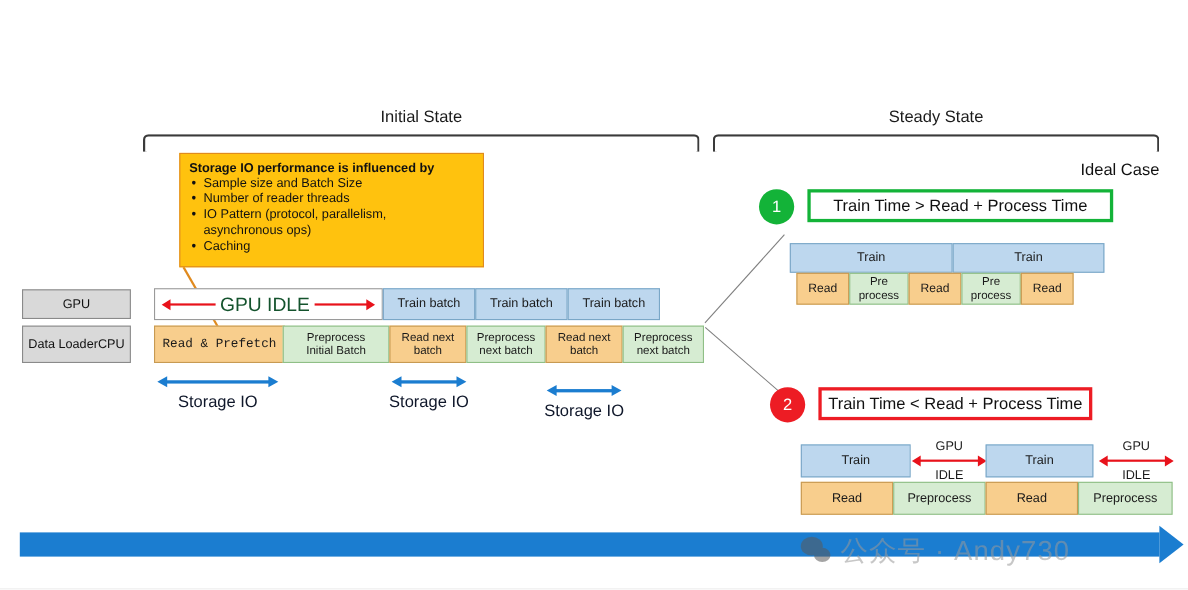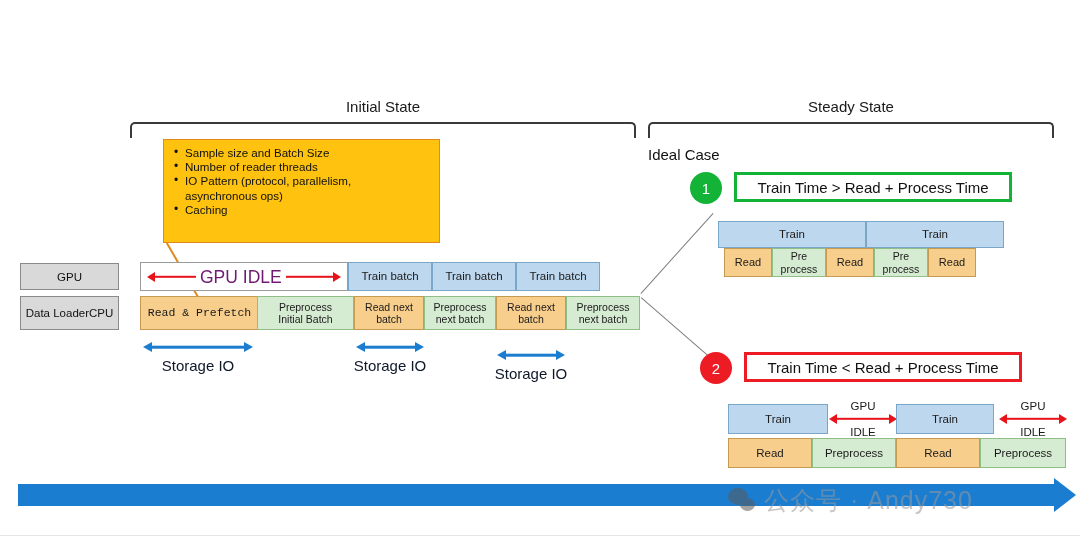--- a/index.html
+++ b/index.html
@@ -80,21 +80,21 @@
   .dbl-arrow .shaft { position: absolute; top: 50%; height: 2.4px; transform: translateY(-50%); }
   .dbl-arrow .head { position: absolute; top: 50%; width: 0; height: 0; transform: translateY(-50%); }
   .red .shaft { background: #E8121B; }
   .red .head.l { border-top: 5px solid transparent; border-bottom: 5px solid transparent; border-right: 8px solid #E8121B; left: 0; }
   .red .head.r { border-top: 5px solid transparent; border-bottom: 5px solid transparent; border-left: 8px solid #E8121B; right: 0; }
   .blu .shaft { background: #1B7DD0; height: 2.6px; }
   .blu .head.l { border-top: 5.5px solid transparent; border-bottom: 5.5px solid transparent; border-right: 9px solid #1B7DD0; left: 0; }
   .blu .head.r { border-top: 5.5px solid transparent; border-bottom: 5.5px solid transparent; border-left: 9px solid #1B7DD0; right: 0; }
 
   .idle-text {
-    position: absolute; font-size: 17.5px; color: #701a75; white-space: nowrap;
+    position: absolute; font-size: 17.5px; color: #14532d; white-space: nowrap;
     background: #fff; padding: 0 4px;
   }
 
   .io-label {
     position: absolute; font-size: 15px; color: #0f172a; text-align: center;
     white-space: nowrap;
   }
 
   
   .circle {
@@ -108,21 +108,21 @@
   
   .banner {
     position: absolute; background: #fff;
     display: flex; align-items: center; justify-content: center;
     font-size: 15px; color: #111; white-space: nowrap;
   }
   .banner.g { border: 3px solid #13B338; }
   .banner.r { border: 3px solid #ED1C24; }
 
   .case-title {
-    position: absolute; font-size: 15px; color: #111; text-align: left; white-space: nowrap;
+    position: absolute; font-size: 15px; color: #111; text-align: right; white-space: nowrap;
   }
 
   
   .conn { position: absolute; background: #7f7f7f; height: 1.4px; transform-origin: 0 50%; }
   .conn-or { position: absolute; background: #E08A1E; height: 1.5px; transform-origin: 0 50%; }
 
   
   .time-bar { position: absolute; background: #1B7DD0; }
   .time-head {
     position: absolute; width: 0; height: 0;
@@ -156,20 +156,21 @@
 
   <div class="sec-label" style="left:130px; top:98px; width:506px;">Initial State</div>
   <div class="bracket" style="left:130px; top:122px; width:506px; height:16px;"></div>
 
   <div class="sec-label" style="left:648px; top:98px; width:406px;">Steady State</div>
   <div class="bracket" style="left:648px; top:122px; width:406px; height:16px;"></div>
 
   <div class="conn-or" style="left:167px; top:242px; width:78px; transform:rotate(60deg);"></div>
 
   <div class="callout" style="left:163px; top:139px; width:277px; height:104px;">
+    <div class="c-head">Storage IO performance is influenced by</div>
     <ul>
       <li>Sample size and Batch Size</li>
       <li>Number of reader threads</li>
       <li>IO Pattern (protocol, parallelism,</li>
       <li class="cont">asynchronous ops)</li>
       <li>Caching</li>
     </ul>
   </div>
 
   <div class="side-label" style="left:20px; top:263px; width:99px; height:27px;">
@@ -276,21 +277,21 @@
     <span>Pre</span>
     <span>process</span>
   </div>
   <div class="cell oran" style="left:928px; top:248px; width:48px; height:29px; font-size:11px;">
     <span>Read</span>
   </div>
 
   <div class="circle r" style="left:700px; top:352px; width:32px; height:32px;">
     <span>2</span>
   </div>
-  <div class="banner r" style="left:744px; top:352px; width:278px; height:30px;">
+  <div class="banner r" style="left:744px; top:352px; width:249px; height:30px;">
     <span>Train Time &lt; Read + Process Time</span>
   </div>
 
   <div class="cell blue" style="left:728px; top:404px; width:100px; height:30px; font-size:11.5px;">
     <span>Train</span>
   </div>
   <div class="cell plain" style="left:828px; top:400px; width:70px; height:38px; font-size:11.5px; flex-direction:column; justify-content:space-between;">
     <span>GPU</span>
     <span>IDLE</span>
   </div>

